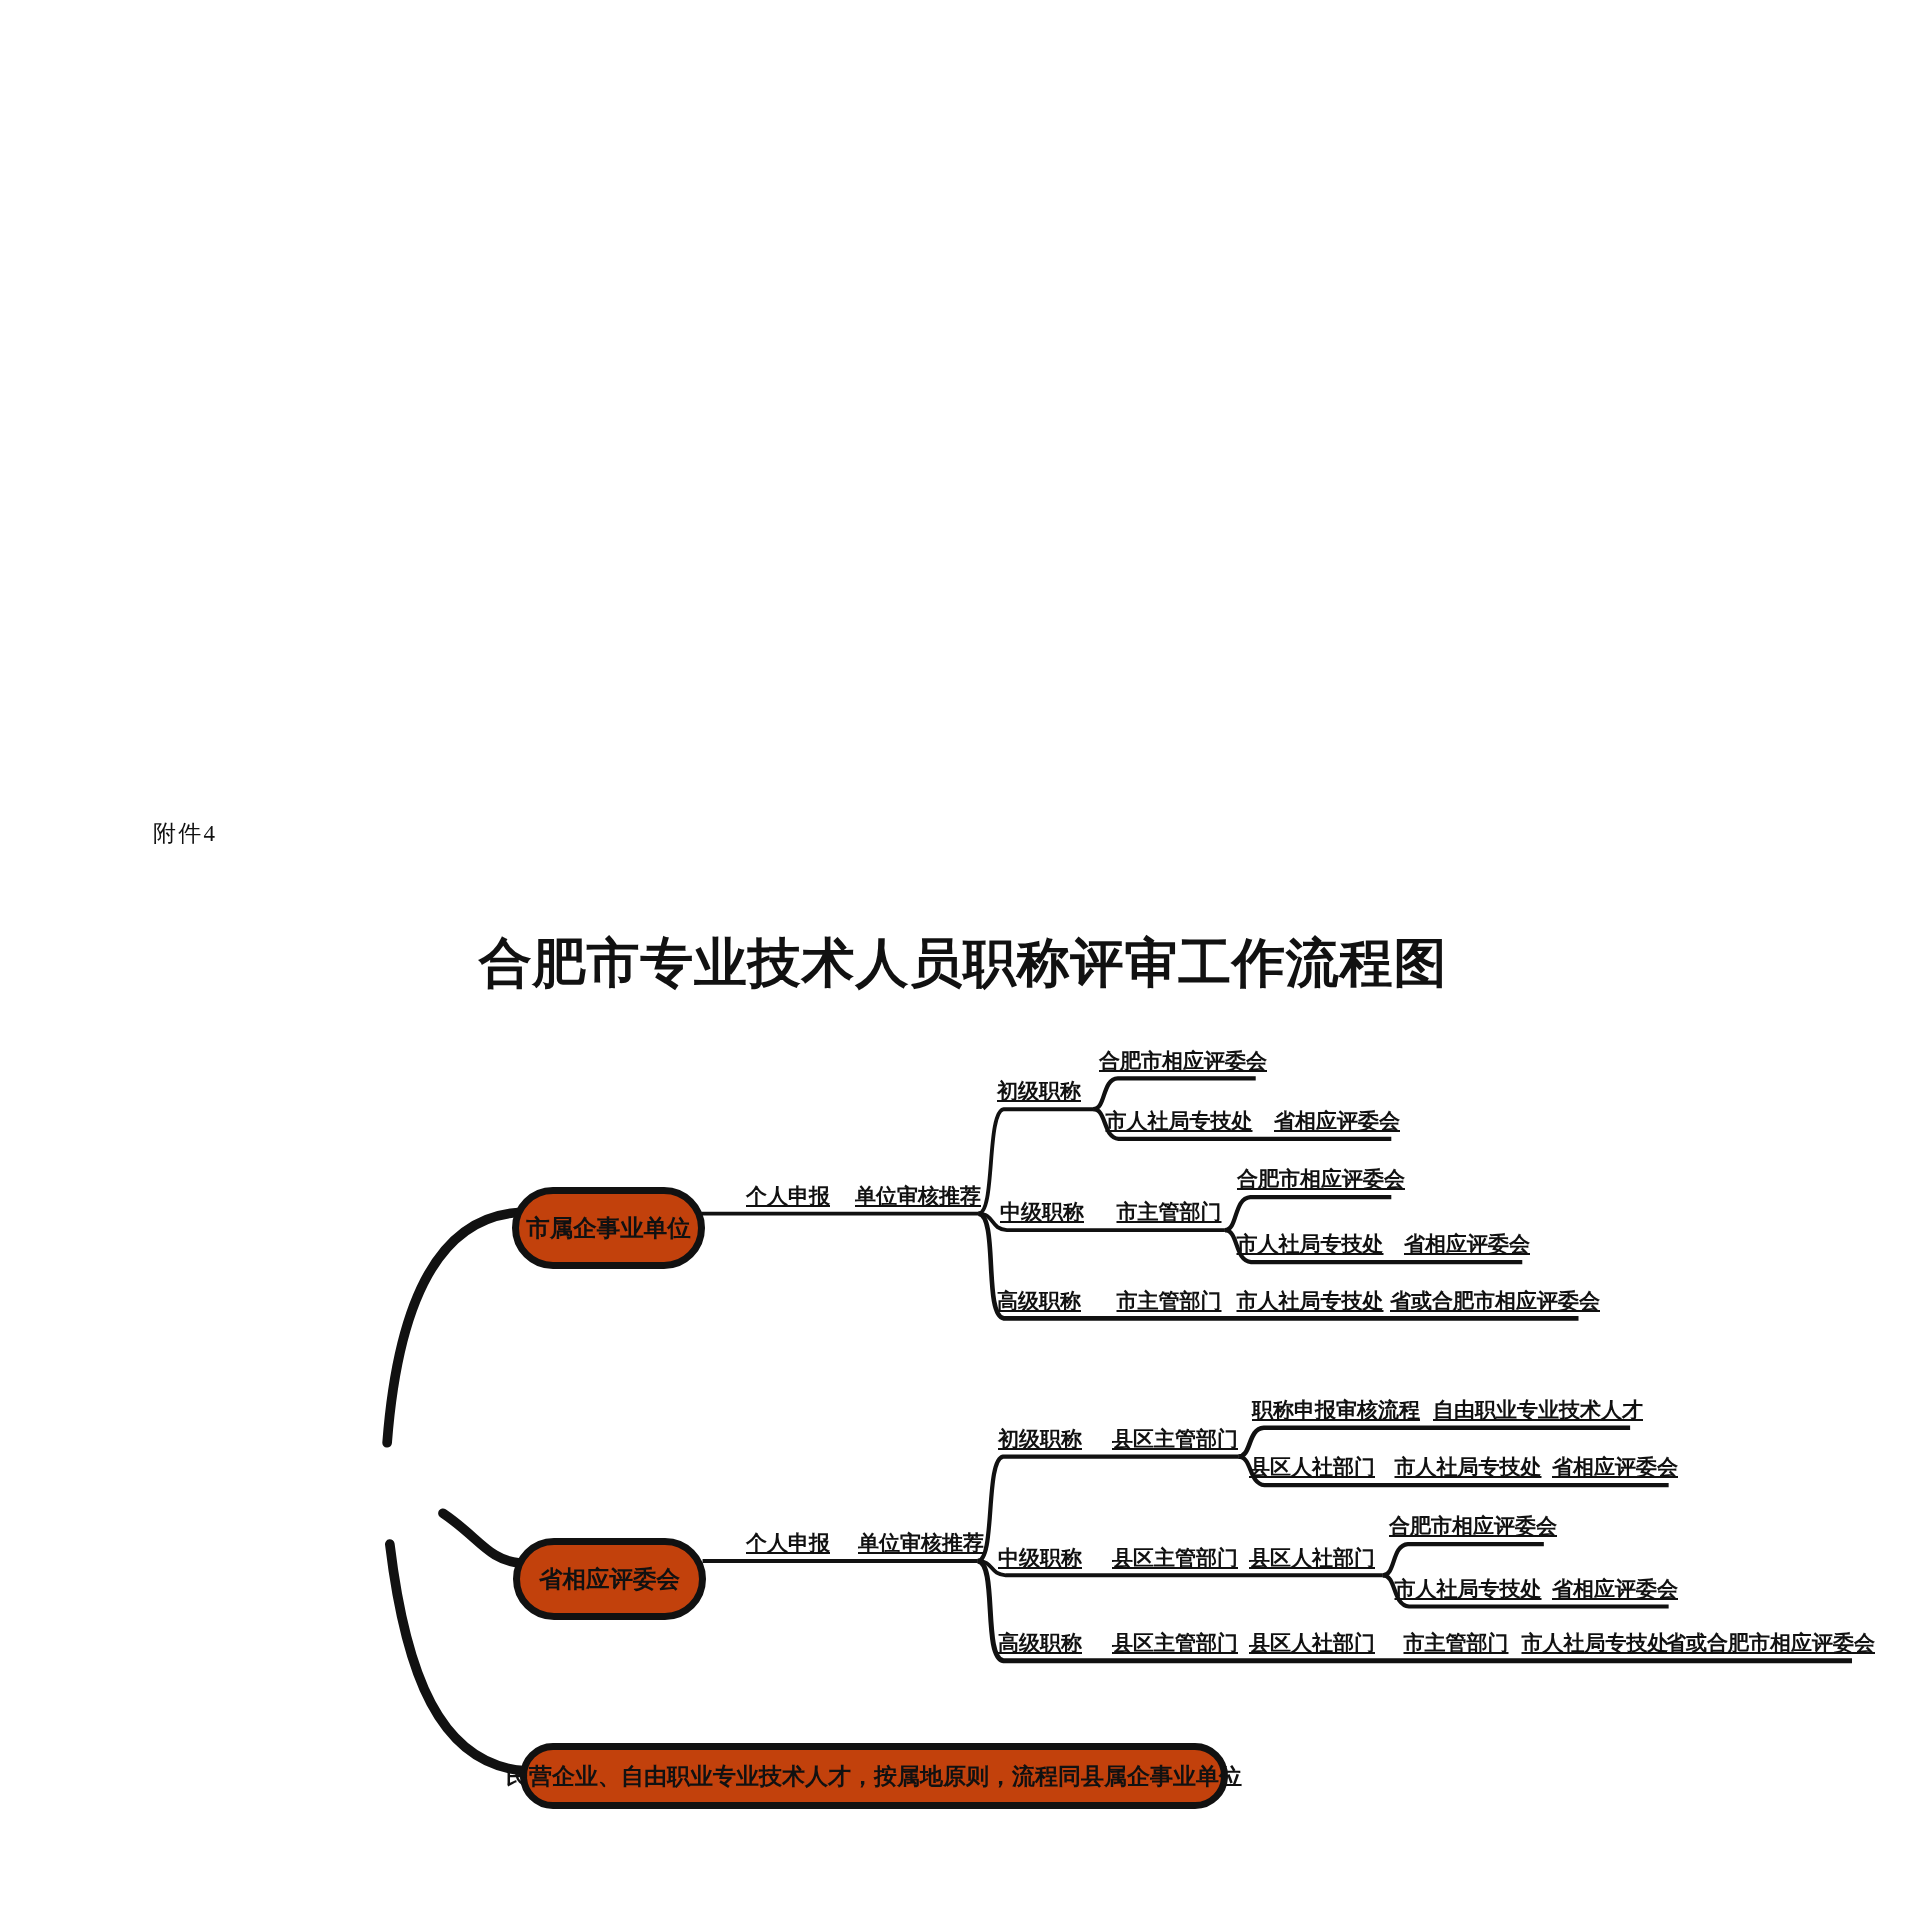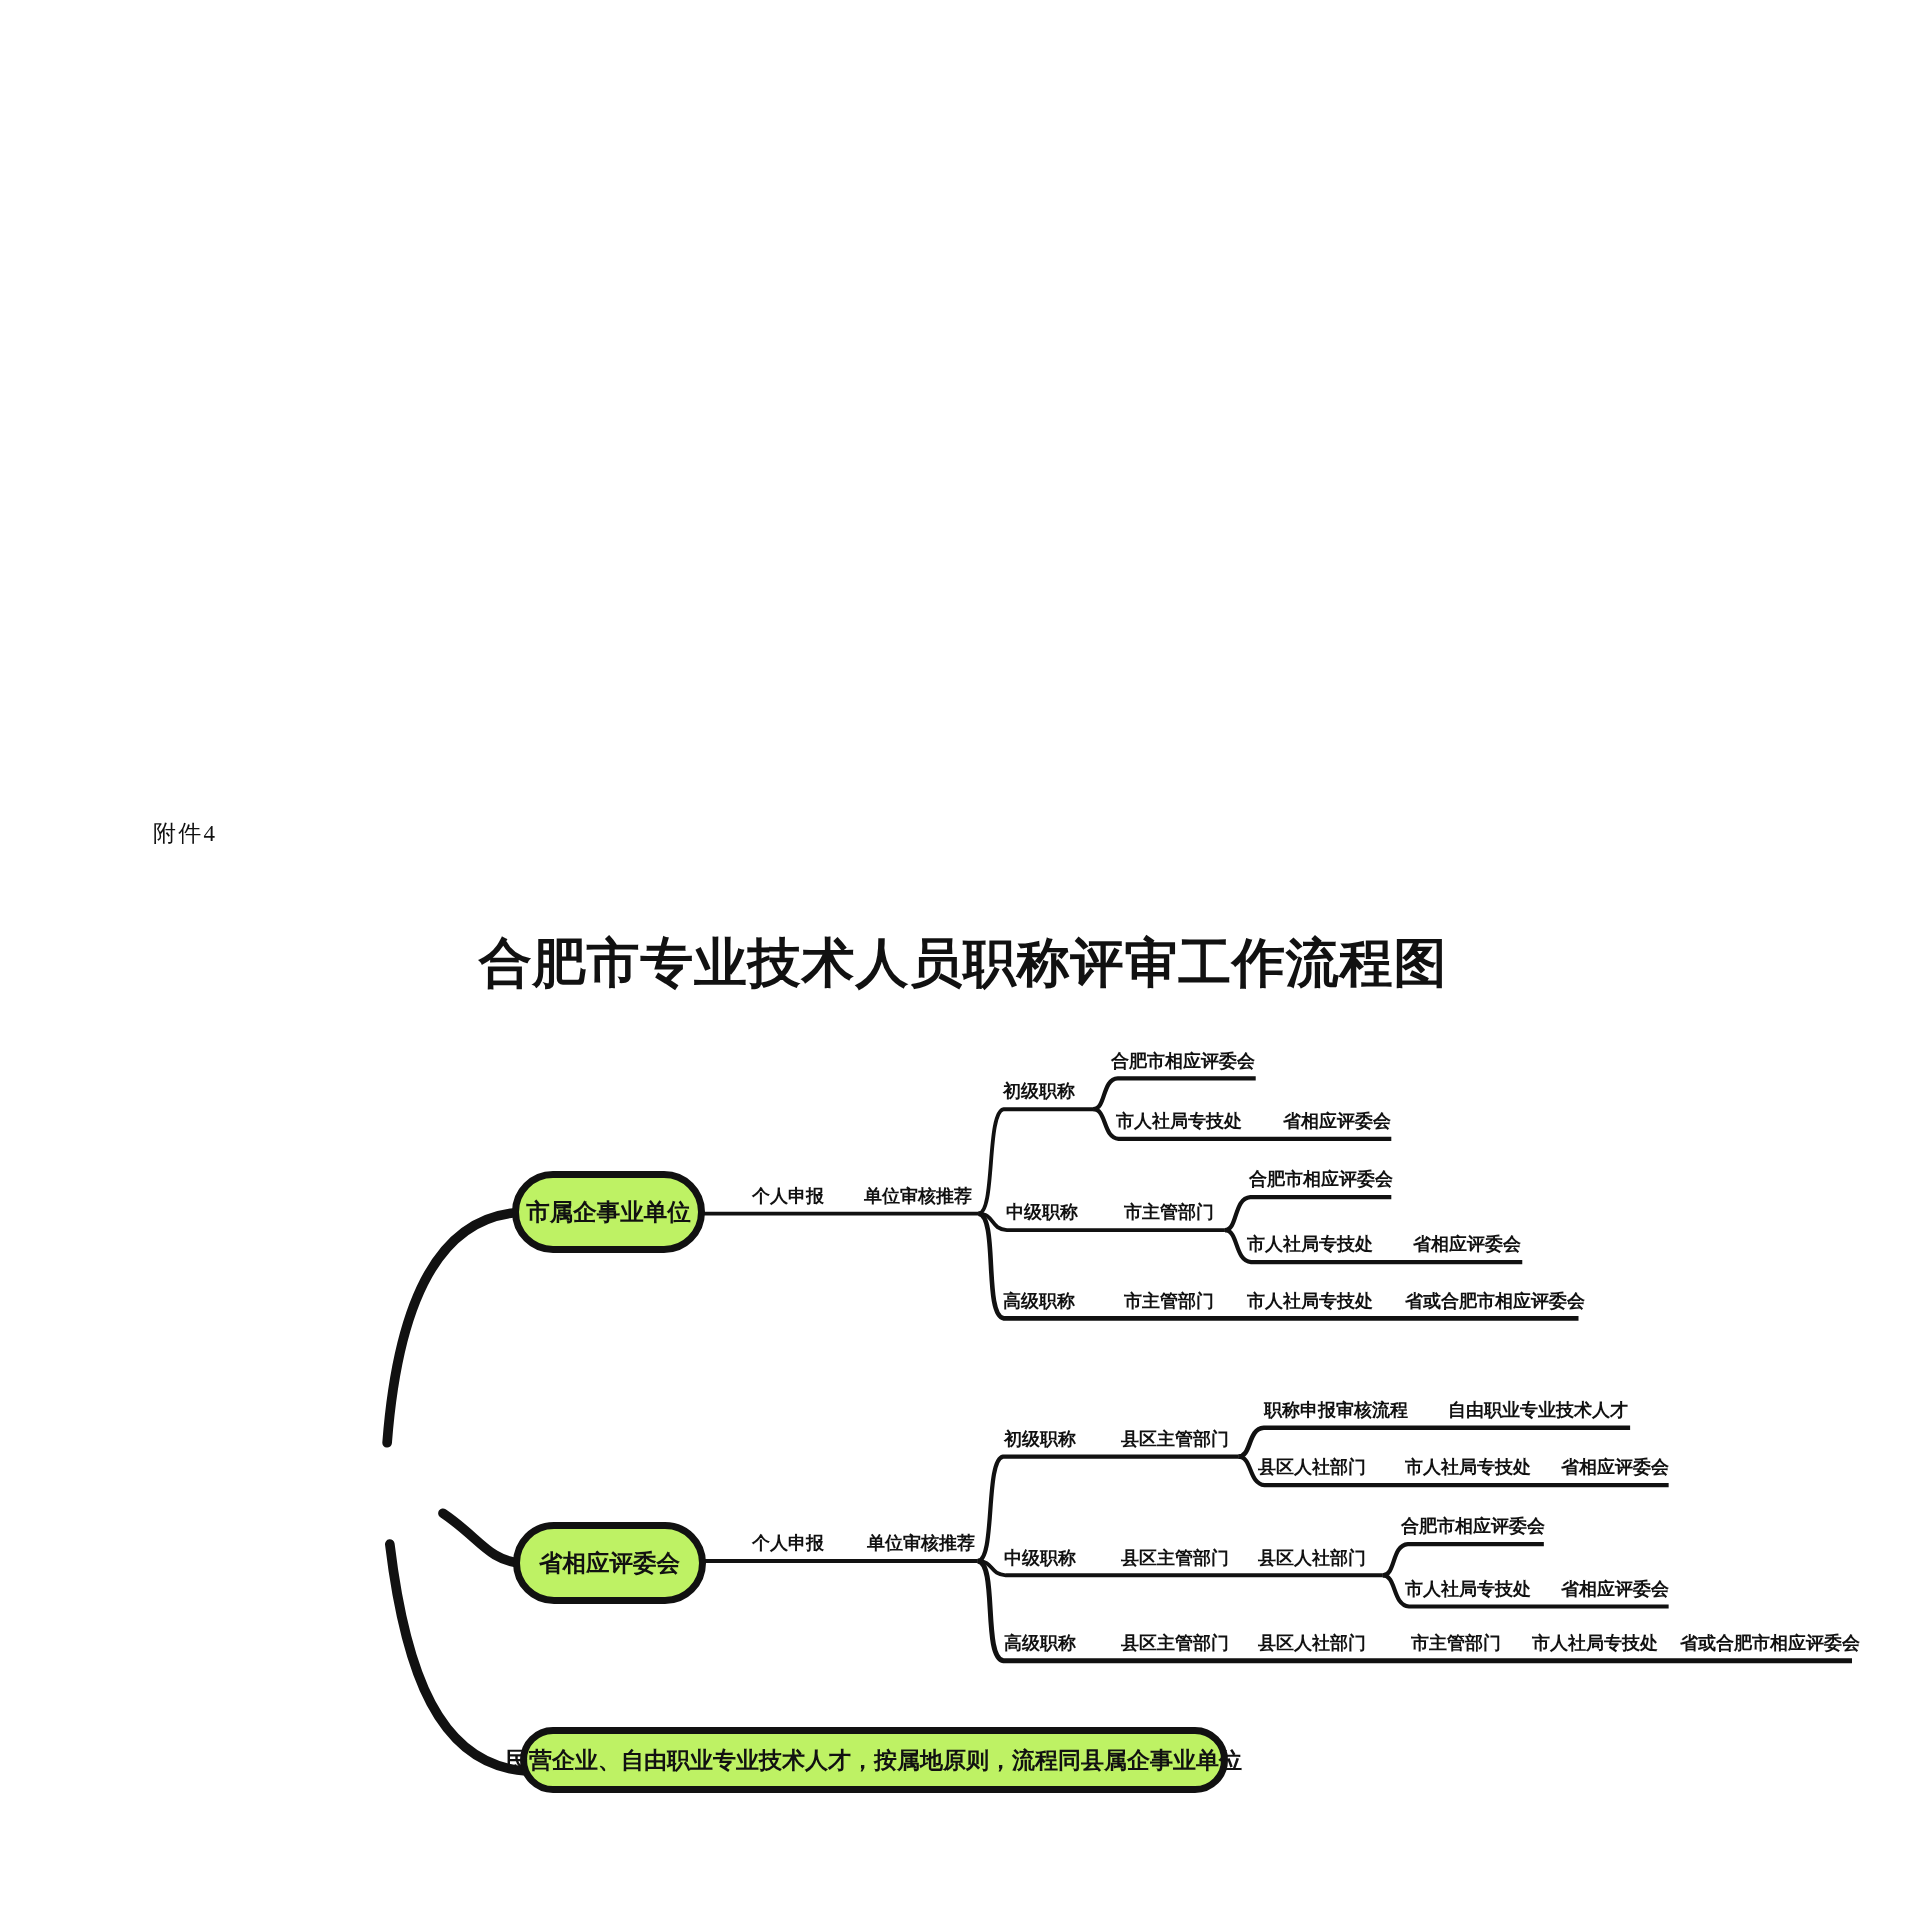--- a/index.html
+++ b/index.html
@@ -14,27 +14,27 @@
     font-family:"Liberation Serif",serif;font-size:23px;font-weight:400;
     letter-spacing:2.3px;white-space:nowrap;
   }
   .title{
     position:absolute;left:963px;top:928px;transform:translateX(-50%);z-index:4;
     font-family:"Liberation Serif",serif;font-size:53px;font-weight:700;
     letter-spacing:0.8px;white-space:nowrap;text-align:center;
   }
   .lbl{
     position:absolute;transform:translateX(-50%);z-index:2;
-    font-size:18px;font-weight:700;line-height:28px;height:28px;
-    white-space:nowrap;text-align:right;
+    font-size:21px;font-weight:700;line-height:28px;height:28px;
+    white-space:nowrap;text-align:right;text-decoration:underline;
   }
   .node{
-    position:absolute;z-index:3;background:#bef264;border:7.7px solid #111111;
+    position:absolute;z-index:3;background:#c2410c;border:7.7px solid #111111;
     display:flex;align-items:center;justify-content:center;
-    font-weight:700;white-space:nowrap;box-sizing:border-box;
+    font-weight:700;white-space:nowrap;box-sizing:border-box;margin-top:16px;
   }
   .node-root{
     left:180px;top:1424px;width:264px;height:131px;border-radius:52px;
     border-width:8.9px;font-size:26px;
   }
   .node-city{left:512px;top:1171px;width:193px;height:82px;border-radius:41px;font-size:23.5px;}
   .node-county{left:513px;top:1522px;width:193px;height:82px;border-radius:41px;font-size:23.5px;}
   .node-private{left:520px;top:1727px;width:708px;height:66px;border-radius:44px;font-size:23px;text-align:center;}
 </style>
 </head>

